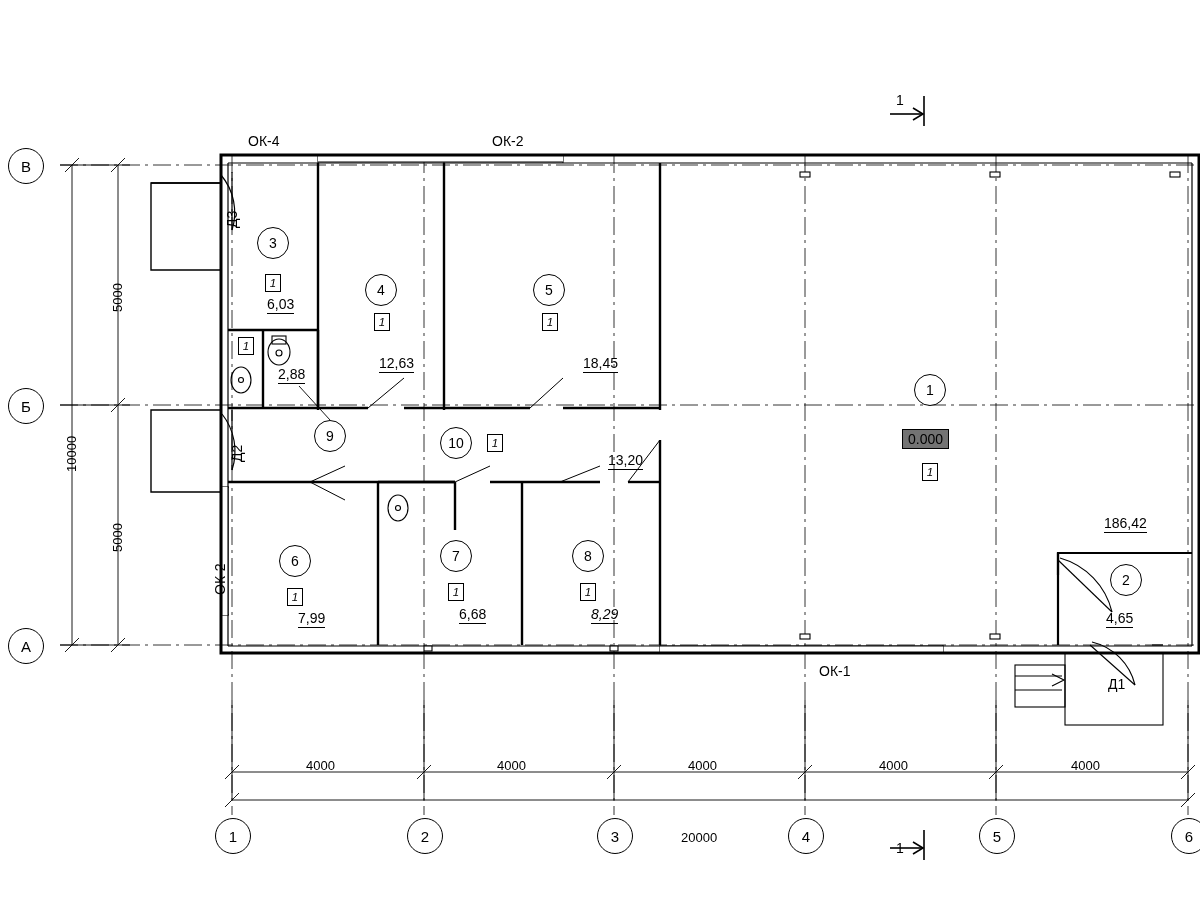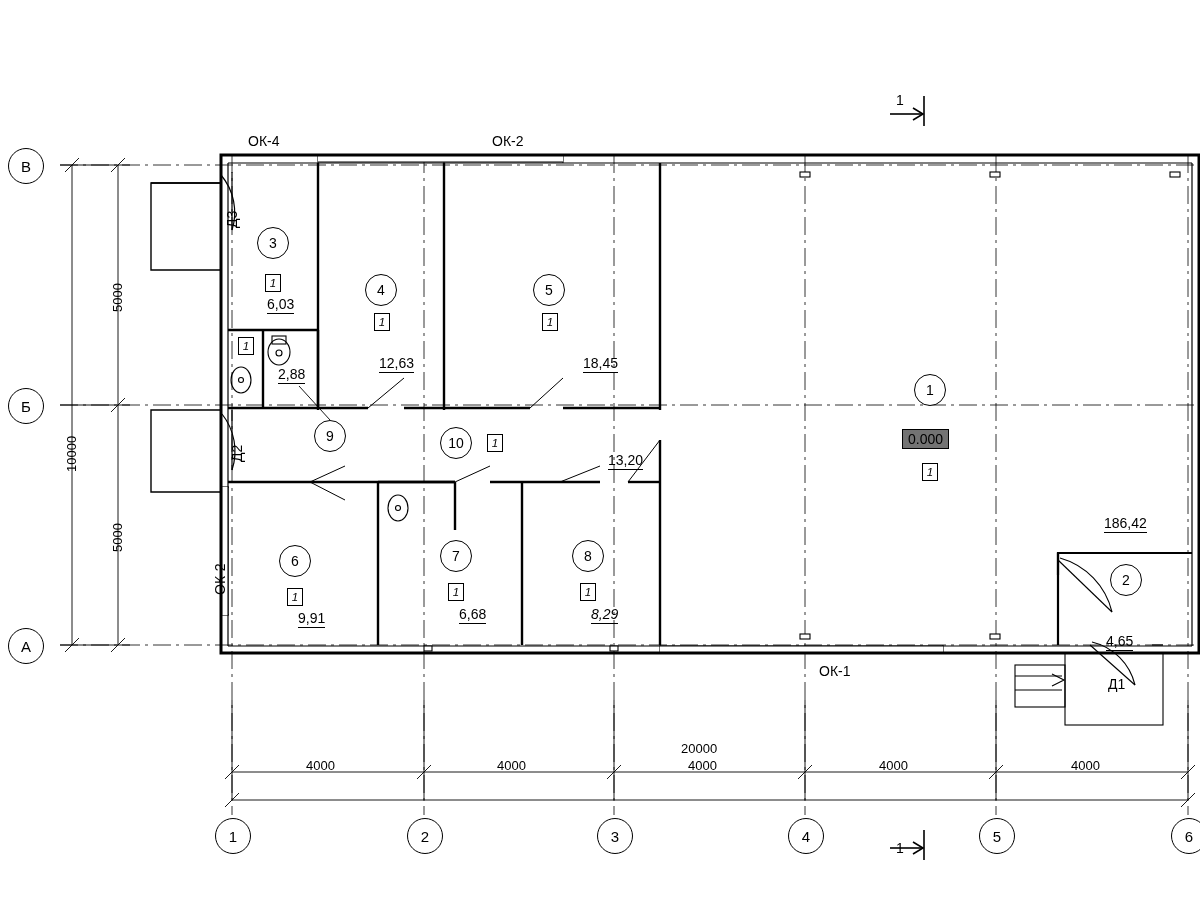--- a/index.html
+++ b/index.html
@@ -355,21 +355,21 @@
 
   <div class="lbl dim vert" style="left:110px; top:312px;"><span>5000</span></div>
   <div class="lbl dim vert" style="left:110px; top:552px;"><span>5000</span></div>
   <div class="lbl dim vert" style="left:64px;  top:472px;"><span>10000</span></div>
 
   <div class="lbl dim" style="left:306px;  top:758px;"><span>4000</span></div>
   <div class="lbl dim" style="left:497px;  top:758px;"><span>4000</span></div>
   <div class="lbl dim" style="left:688px;  top:758px;"><span>4000</span></div>
   <div class="lbl dim" style="left:879px;  top:758px;"><span>4000</span></div>
   <div class="lbl dim" style="left:1071px; top:758px;"><span>4000</span></div>
-  <div class="lbl dim" style="left:681px;  top:741px;"><span>20000</span></div>
+  <div class="lbl dim" style="left:681px;  top:830px;"><span>20000</span></div>
 
   <div class="lbl" style="left:248px; top:133px;"><span>ОК-4</span></div>
   <div class="lbl" style="left:492px; top:133px;"><span>ОК-2</span></div>
   <div class="lbl vert" style="left:212px; top:595px;"><span>ОК-2</span></div>
   <div class="lbl" style="left:819px; top:663px;"><span>ОК-1</span></div>
 
   <div class="lbl vert" style="left:224px; top:228px;"><span>Д3</span></div>
   <div class="lbl vert" style="left:229px; top:462px;"><span>Д2</span></div>
   <div class="lbl" style="left:1108px; top:676px;"><span>Д1</span></div>
 
@@ -378,21 +378,21 @@
     </div>
   <div class="elev" style="left:902px; top:429px;"><span>0.000</span></div>
   <div class="box1" style="left:922px; top:463px;">
       <span>1</span>
     </div>
   <div class="lbl area" style="left:1104px; top:515px;"><span>186,42</span></div>
 
   <div class="circ r" style="left:1110px; top:564px;">
       <span>2</span>
     </div>
-  <div class="lbl area" style="left:1106px; top:610px;margin-top:23px;"><span>4,65</span></div>
+  <div class="lbl area" style="left:1106px; top:610px;"><span>4,65</span></div>
 
   <div class="circ r" style="left:257px; top:227px;">
       <span>3</span>
     </div>
   <div class="box1" style="left:265px; top:274px;">
       <span>1</span>
     </div>
   <div class="lbl area" style="left:267px; top:296px;"><span>6,03</span></div>
 
   <div class="circ r" style="left:365px; top:274px;">
@@ -410,21 +410,21 @@
       <span>1</span>
     </div>
   <div class="lbl area" style="left:583px; top:355px;"><span>18,45</span></div>
 
   <div class="circ r" style="left:279px; top:545px;">
       <span>6</span>
     </div>
   <div class="box1" style="left:287px; top:588px;">
       <span>1</span>
     </div>
-  <div class="lbl area" style="left:298px; top:610px;"><span>9,91</span></div>
+  <div class="lbl area" style="left:298px; top:610px;"><span>7,99</span></div>
 
   <div class="circ r" style="left:440px; top:540px;">
       <span>7</span>
     </div>
   <div class="box1" style="left:448px; top:583px;">
       <span>1</span>
     </div>
   <div class="lbl area" style="left:459px; top:606px;"><span>6,68</span></div>
 
   <div class="circ r" style="left:572px; top:540px;">

